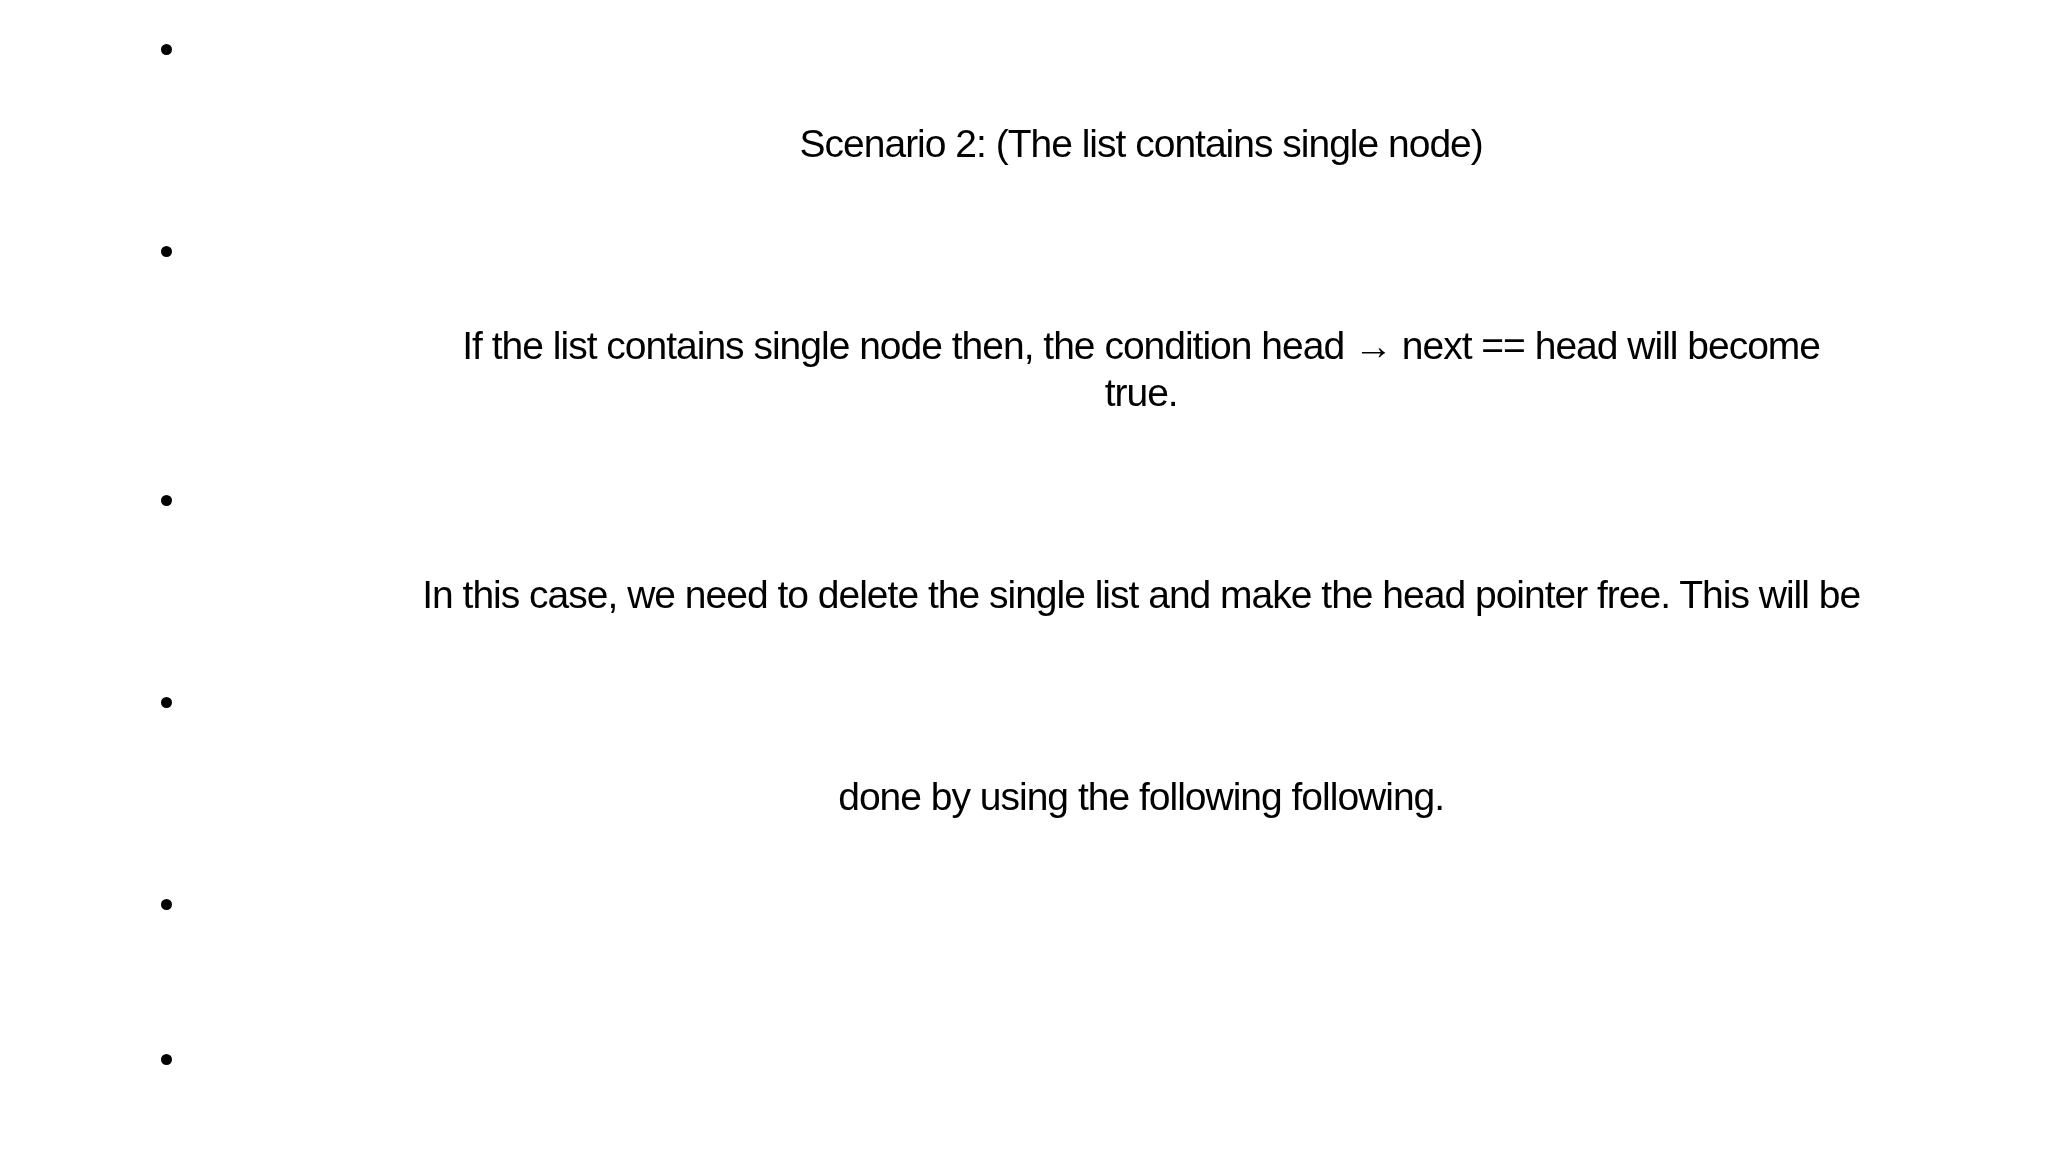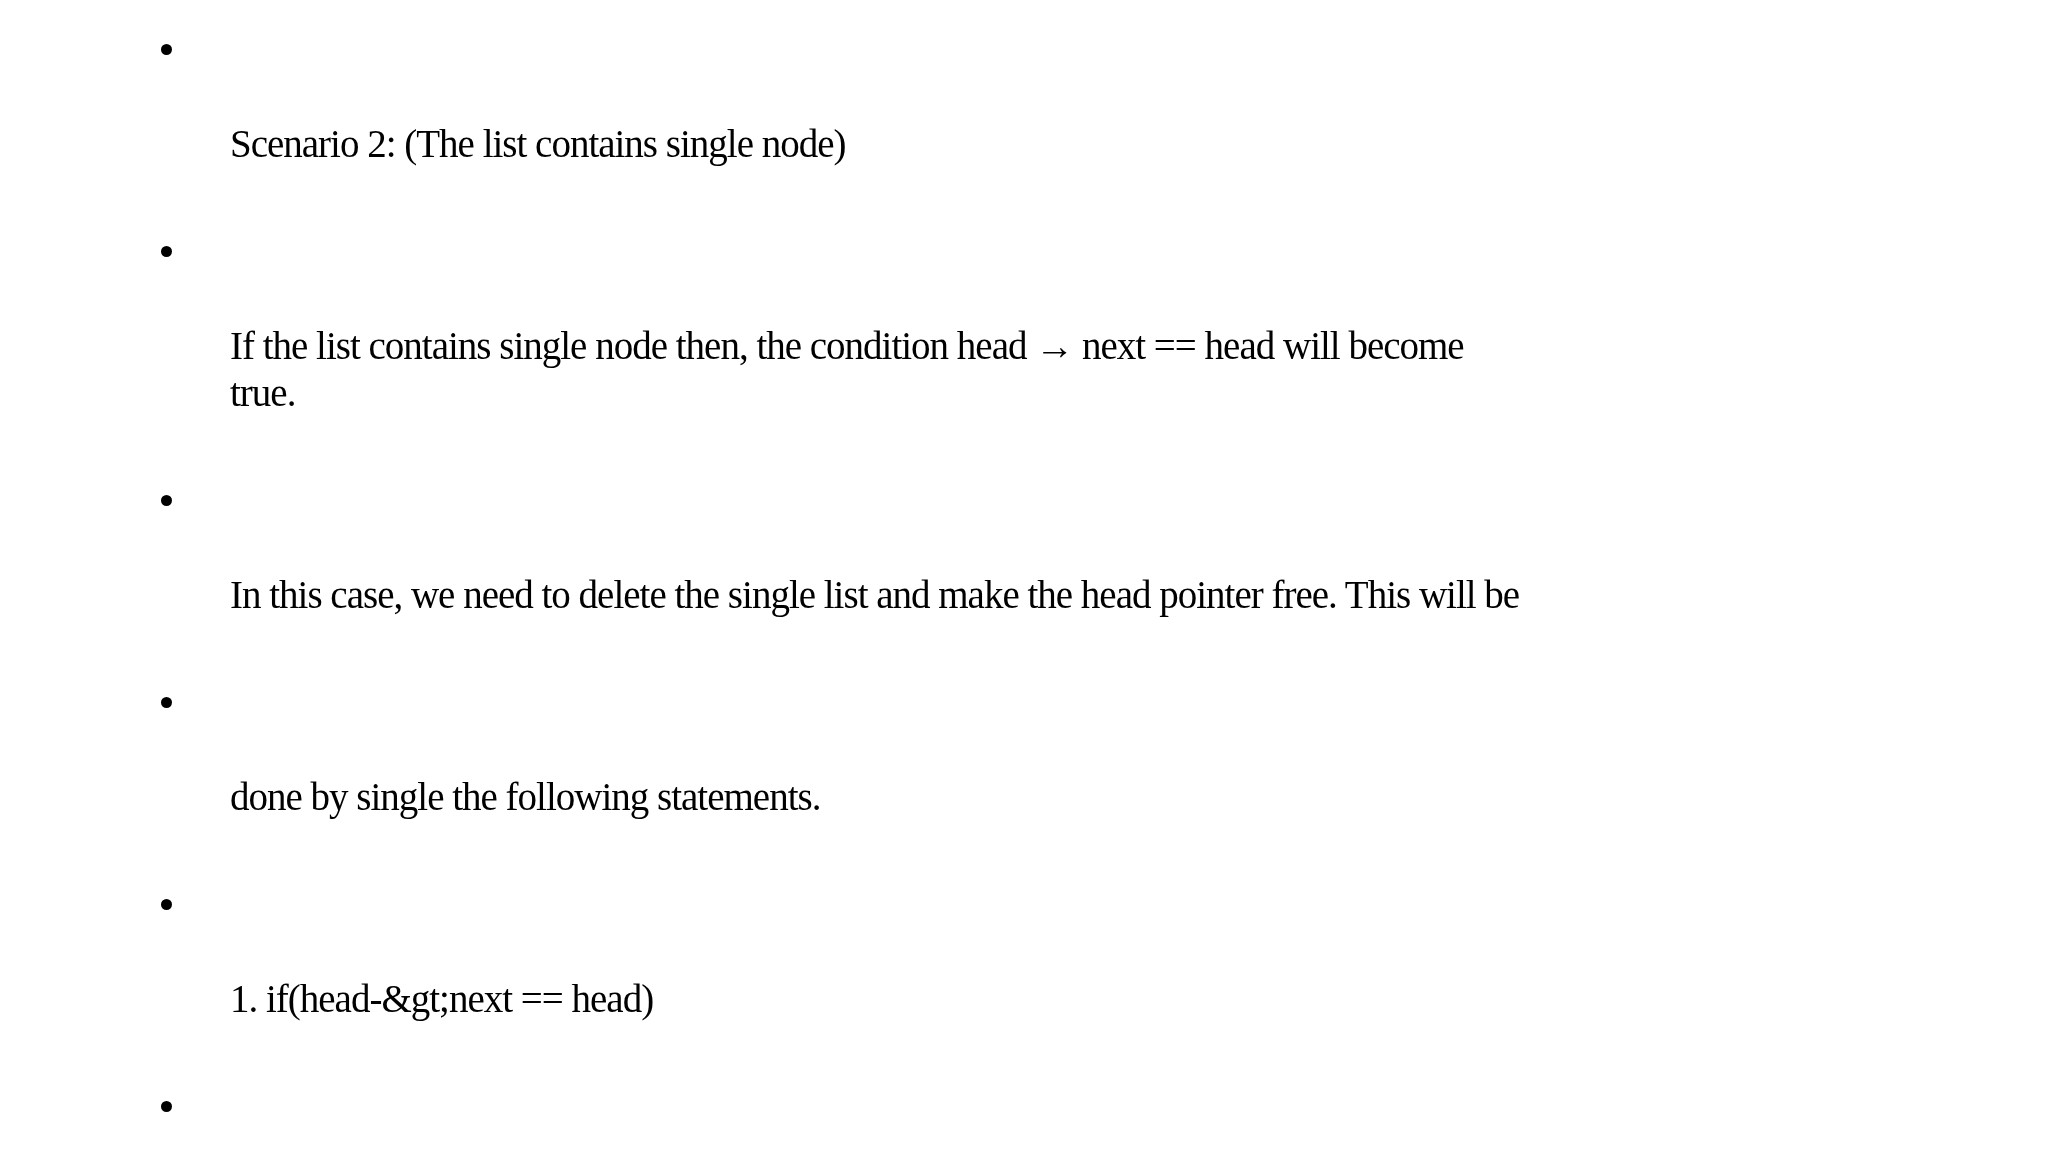--- a/index.html
+++ b/index.html
@@ -8,22 +8,23 @@
     background: #ffffff;
     width: 2048px;
     height: 1152px;
     overflow: hidden;
   }
   .slide {
     position: relative;
     width: 2048px;
     height: 912px;
     background: #ffffff;
-    font-family: Liberation Serif, serif;
+    font-family: Liberation Sans, sans-serif;
     color: #000000;
+    text-align: center;
   }
   ul.bullet-list {
     list-style: none;
     margin: 0;
     padding: 26px 0 0 195px;
   }
   ul.bullet-list li {
     position: relative;
     font-size: 39px;
     line-height: 47px;
@@ -61,24 +62,23 @@
     <span class="bullet-marker"></span>
     <span class="bullet-text">If the list contains single node then, the condition head → next == head will become
 true.</span>
   </li>
       <li>
     <span class="bullet-marker"></span>
     <span class="bullet-text">In this case, we need to delete the single list and make the head pointer free. This will be</span>
   </li>
       <li>
     <span class="bullet-marker"></span>
-    <span class="bullet-text">done by single the following statements.</span>
+    <span class="bullet-text">done by using the following following.</span>
   </li>
       <li>
     <span class="bullet-marker"></span>
-    <span class="bullet-text">1. if(head-&amp;gt;next == head)</span>
   </li>
       <li>
     <span class="bullet-marker"></span>
     
   </li>
     </ul>
 </div>
 
 </body></html>

